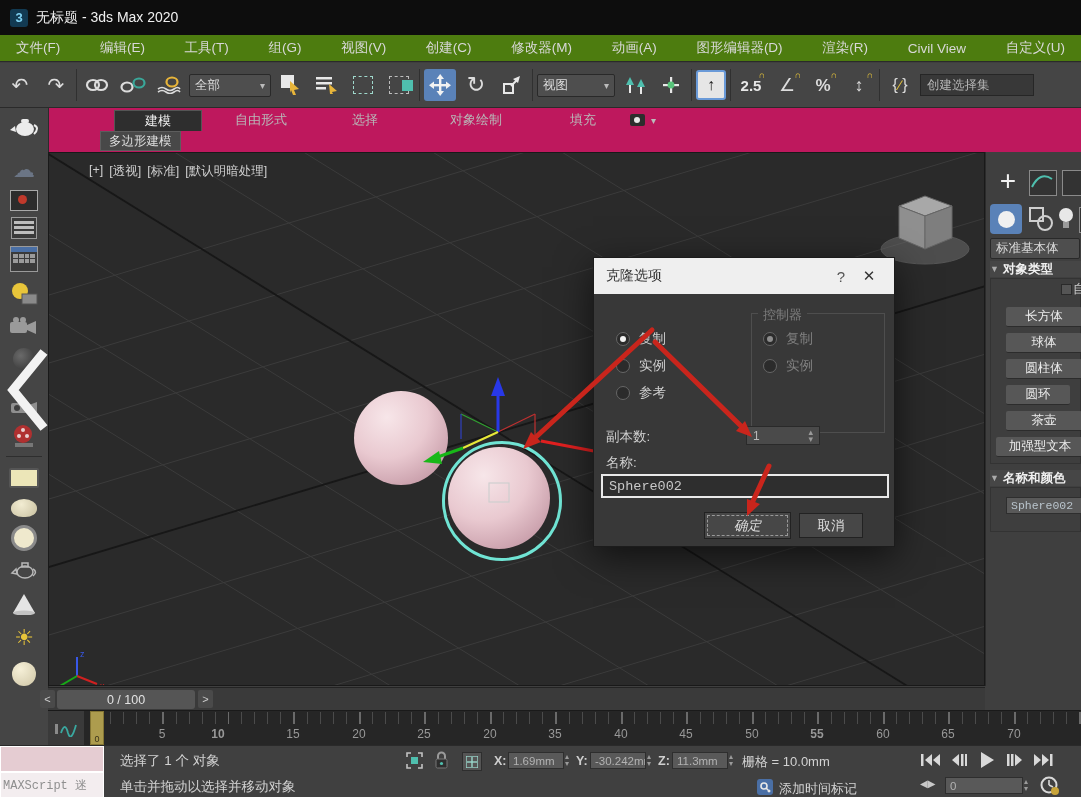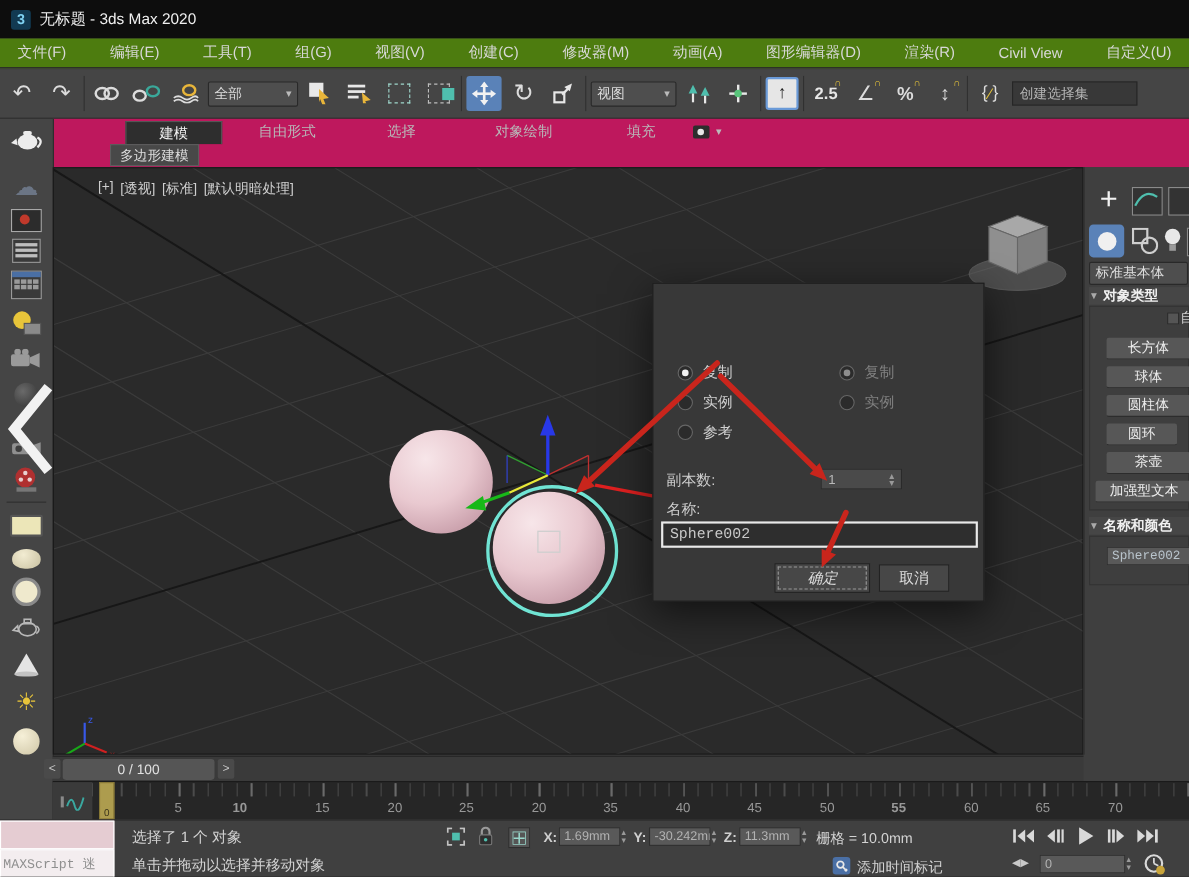--- a/index.html
+++ b/index.html
@@ -418,31 +418,39 @@
       <line x1="26" y1="31" x2="26" y2="12" stroke="#3858e8" stroke-width="2"></line>
       <line x1="26" y1="31" x2="46" y2="39" stroke="#d02020" stroke-width="2"></line>
       <line x1="26" y1="31" x2="9" y2="41" stroke="#18a818" stroke-width="2"></line>
       <text x="49" y="44" fill="#d02020" font-size="9">x</text>
       <text x="2" y="48" fill="#18a818" font-size="9">y</text>
       <text x="29" y="12" fill="#3858e8" font-size="9">z</text>
     </svg>
   </div>
 
   <div class="abs dialog">
+    <div class="dtitle">
+      <span class="t">克隆选项</span>
+      <span class="hb">?</span>
+      <span class="cb">✕</span>
+    </div>
     <div class="radio" style="left:22px;top:72px;">
       <span class="dot on"></span>
       <span>复制</span>
     </div>
     <div class="radio" style="left:22px;top:99px;">
       <span class="dot"></span>
       <span>实例</span>
     </div>
     <div class="radio" style="left:22px;top:126px;">
       <span class="dot"></span>
       <span>参考</span>
+    </div>
+    <div class="group" style="left:157px;top:55px;width:132px;height:118px;">
+      <span class="grouplabel dis">控制器</span>
     </div>
     <div class="radio dis" style="left:169px;top:72px;">
       <span class="dot on"></span>
       <span>复制</span>
     </div>
     <div class="radio dis" style="left:169px;top:99px;">
       <span class="dot"></span>
       <span>实例</span>
     </div>
     <div style="position:absolute;left:12px;top:170px;font-size:13.5px;color:#cfcfcf;">副本数:</div>

